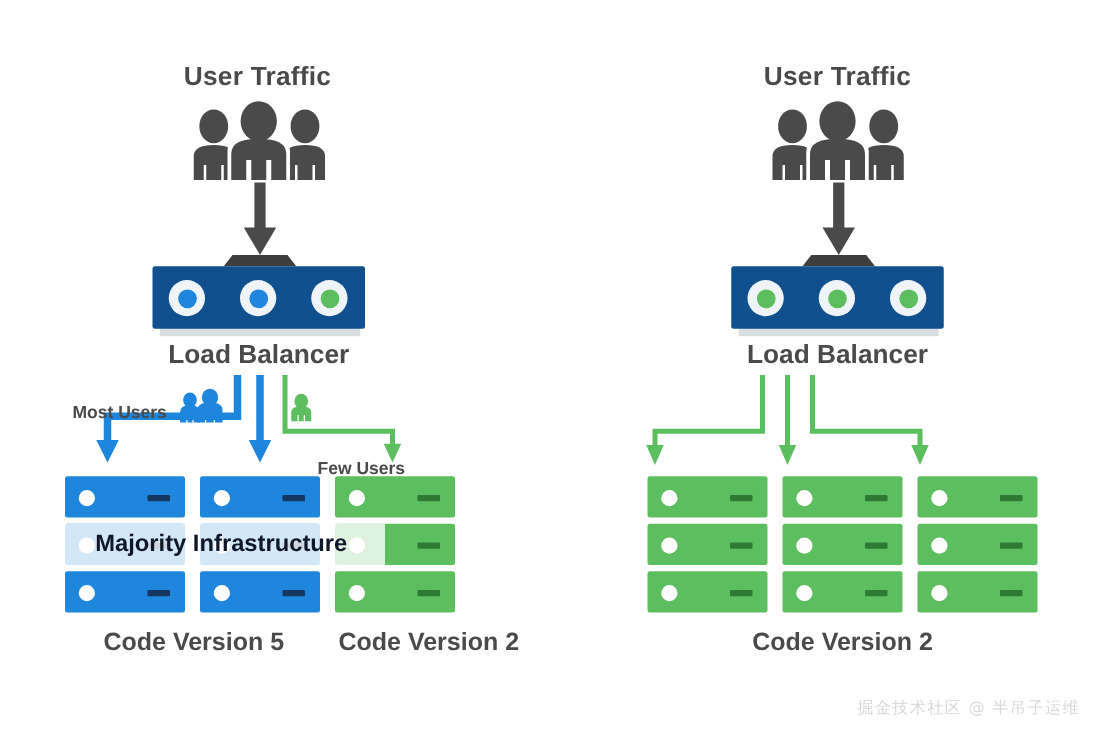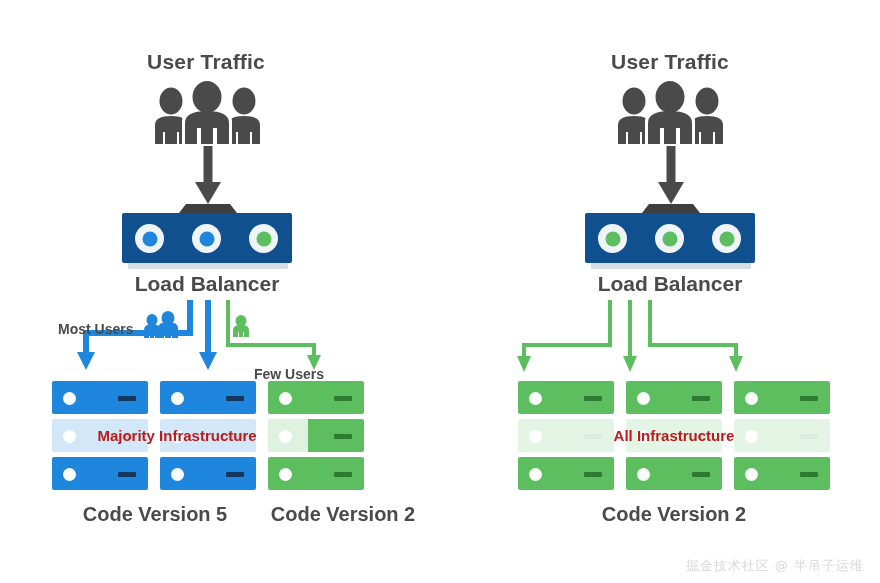--- a/index.html
+++ b/index.html
@@ -98,23 +98,23 @@
 
   
   .band{
     position:absolute;
     background:rgba(255,255,255,.80);
     display:flex;
     align-items:center;
     justify-content:center;
   }
   .band span{
-    font-size:15px;
+    font-size:19px;
     font-weight:600;
-    color:#b91c1c;
+    color:#0f172a;
     white-space:nowrap;
   }
 
   
   .wm{
     position:absolute;
     right:16px;bottom:8px;
     font-size:13px;
     color:#d8d8d8;
     letter-spacing:1px;
@@ -352,21 +352,18 @@
   </div>
   <div class="srv green" style="left:734px;top:419px;width:96px;height:33px;">
     <span class="dot" style="left:11px;top:11px;width:13px;height:13px;"></span>
     <span class="dash" style="right:12px;top:15px;width:18px;height:5px;"></span>
   </div>
   <div class="srv green" style="left:734px;top:457px;width:96px;height:33px;">
     <span class="dot" style="left:11px;top:11px;width:13px;height:13px;"></span>
     <span class="dash" style="right:12px;top:15px;width:18px;height:5px;"></span>
   </div>
 
-  <div class="band" style="left:512px;top:419px;width:324px;height:33px;background:rgba(255,255,255,.84);">
-    <span>All Infrastructure</span>
-  </div>
 
   <div class="lbl-ver" style="left:574px;top:503px;width:200px;">Code Version 2</div>
 
   <div class="wm">掘金技术社区 @ 半吊子运维</div>
 
 </div>
 
 </body></html>

